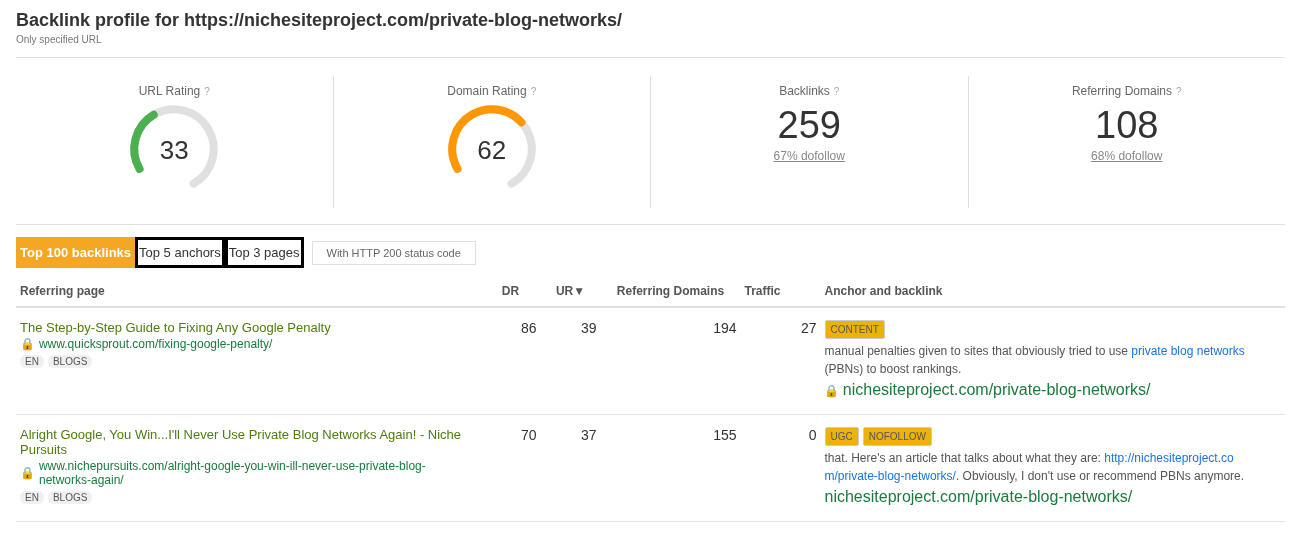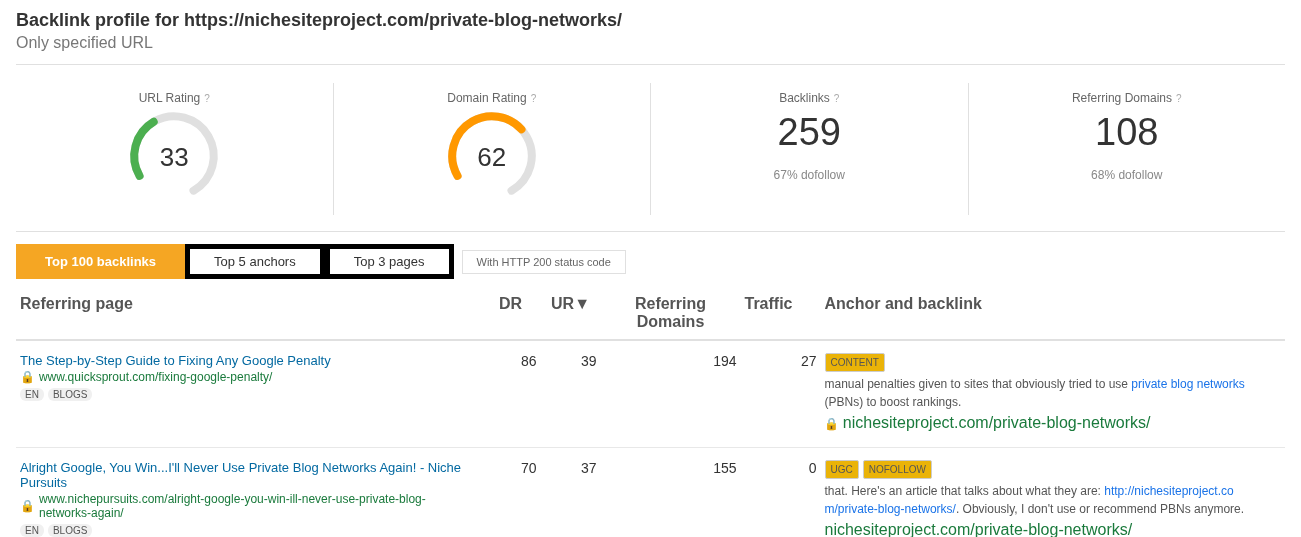--- a/index.html
+++ b/index.html
@@ -1,55 +1,55 @@
 <!DOCTYPE html>
 <html><head>
   <meta charset="utf-8">
   <style>
     * { box-sizing: border-box; margin: 0; padding: 0; }
     body { font-family: Arial, sans-serif; font-size: 13px; color: #333; background: #fff; }
 
     .page { width: 1301px; min-height: 537px; padding: 10px 16px; }
 
     .header-title { font-size: 18px; font-weight: bold; color: #333; margin-bottom: 3px; }
-    .header-subtitle { font-size: 16px; color: #777; margin-bottom: 12px; }
+    .header-subtitle { font-size: 10px; color: #777; margin-bottom: 12px; }
 
     .divider { border: none; border-top: 1px solid #e0e0e0; margin: 8px 0; }
 
     
     .metrics-row { display: flex; border-bottom: 1px solid #e0e0e0; padding: 10px 0 16px; }
     .metric-block { flex: 1; display: flex; flex-direction: column; align-items: center; padding: 8px 20px; border-right: 1px solid #e0e0e0; }
     .metric-block:last-child { border-right: none; }
     .metric-label { font-size: 12px; color: #666; margin-bottom: 6px; display: flex; align-items: center; gap: 4px; }
     .metric-value { font-size: 38px; font-weight: 300; color: #333; }
-    .metric-sub { font-size: 12px; color: #888; margin-top: 14px; }
+    .metric-sub { font-size: 12px; color: #888; margin-top: 2px; text-decoration: underline; }
 
     
     .gauge-wrap { position: relative; width: 90px; height: 90px; margin-bottom: 6px; }
     .gauge-wrap svg { width: 90px; height: 90px; transform: rotate(-210deg); }
     .gauge-number { position: absolute; top: 50%; left: 50%; transform: translate(-50%, -45%); font-size: 26px; font-weight: 300; }
 
     
     .tabs-row { display: flex; align-items: center; gap: 0; padding: 12px 0 8px; }
-    .tab { padding: 5px 24px; font-size: 13px; cursor: pointer; border: 5px solid #000000; background: #fff; color: #333; }
+    .tab { padding: 5px 1px; font-size: 13px; cursor: pointer; border: 3px solid #000000; background: #fff; color: #333; }
     .tab.active { background: #f5a623; color: #fff; border-color: #f5a623; font-weight: bold; }
     .tab-filter { padding: 5px 14px; font-size: 11px; color: #666; border: 1px solid #e0e0e0; background: #fff; margin-left: 8px; }
 
     
     .table-wrap { width: 100%; }
-    .table-header { display: grid; grid-template-columns: 1fr 60px 60px 140px 80px 1fr; padding: 6px 0; border-bottom: 2px solid #e0e0e0; font-size: 16px; color: #555; font-weight: bold; }
+    .table-header { display: grid; grid-template-columns: 1fr 60px 60px 140px 80px 1fr; padding: 6px 0; border-bottom: 2px solid #e0e0e0; font-size: 12px; color: #555; font-weight: bold; }
     .table-header .col { padding: 2px 4px; }
     .col-dr { text-align: center; }
     .col-ur { text-align: center; }
     .col-rd { text-align: center; }
     .col-traffic { }
 
     .table-row-wrap { border-bottom: 1px solid #e8e8e8; padding: 10px 0; display: grid; grid-template-columns: 1fr 60px 60px 140px 80px 1fr; }
     .cell { padding: 2px 4px; font-size: 13px; }
-    .cell-link a { color: #0369a1; text-decoration: none; font-size: 13px; }
+    .cell-link a { color: #4d7c0f; text-decoration: none; font-size: 13px; }
     .cell-domain { display: flex; align-items: center; gap: 4px; color: #1a7a3c; font-size: 12px; margin-top: 2px; }
     .cell-domain a { color: #1a7a3c; text-decoration: none; }
     .cell-tags { display: flex; gap: 4px; margin-top: 4px; }
     .tag { font-size: 10px; background: #f0f0f0; color: #555; padding: 1px 5px; border-radius: 6px; }
     .num-cell { text-align: right; font-size: 14px; color: #333; }
     .anchor-cell { font-size: 12px; color: #555; line-height: 1.5; }
     .anchor-tags { display: flex; gap: 4px; margin-bottom: 3px; }
     .anchor-tag { font-size: 10px; border: 1px solid #ccc; padding: 1px 5px; border-radius: 2px; color: #555; background: #eab308; }
     .anchor-link { color: #1a73e8; text-decoration: none; }
     .anchor-domain { color: #1a7a3c; text-decoration: none; font-size: 16px; }

